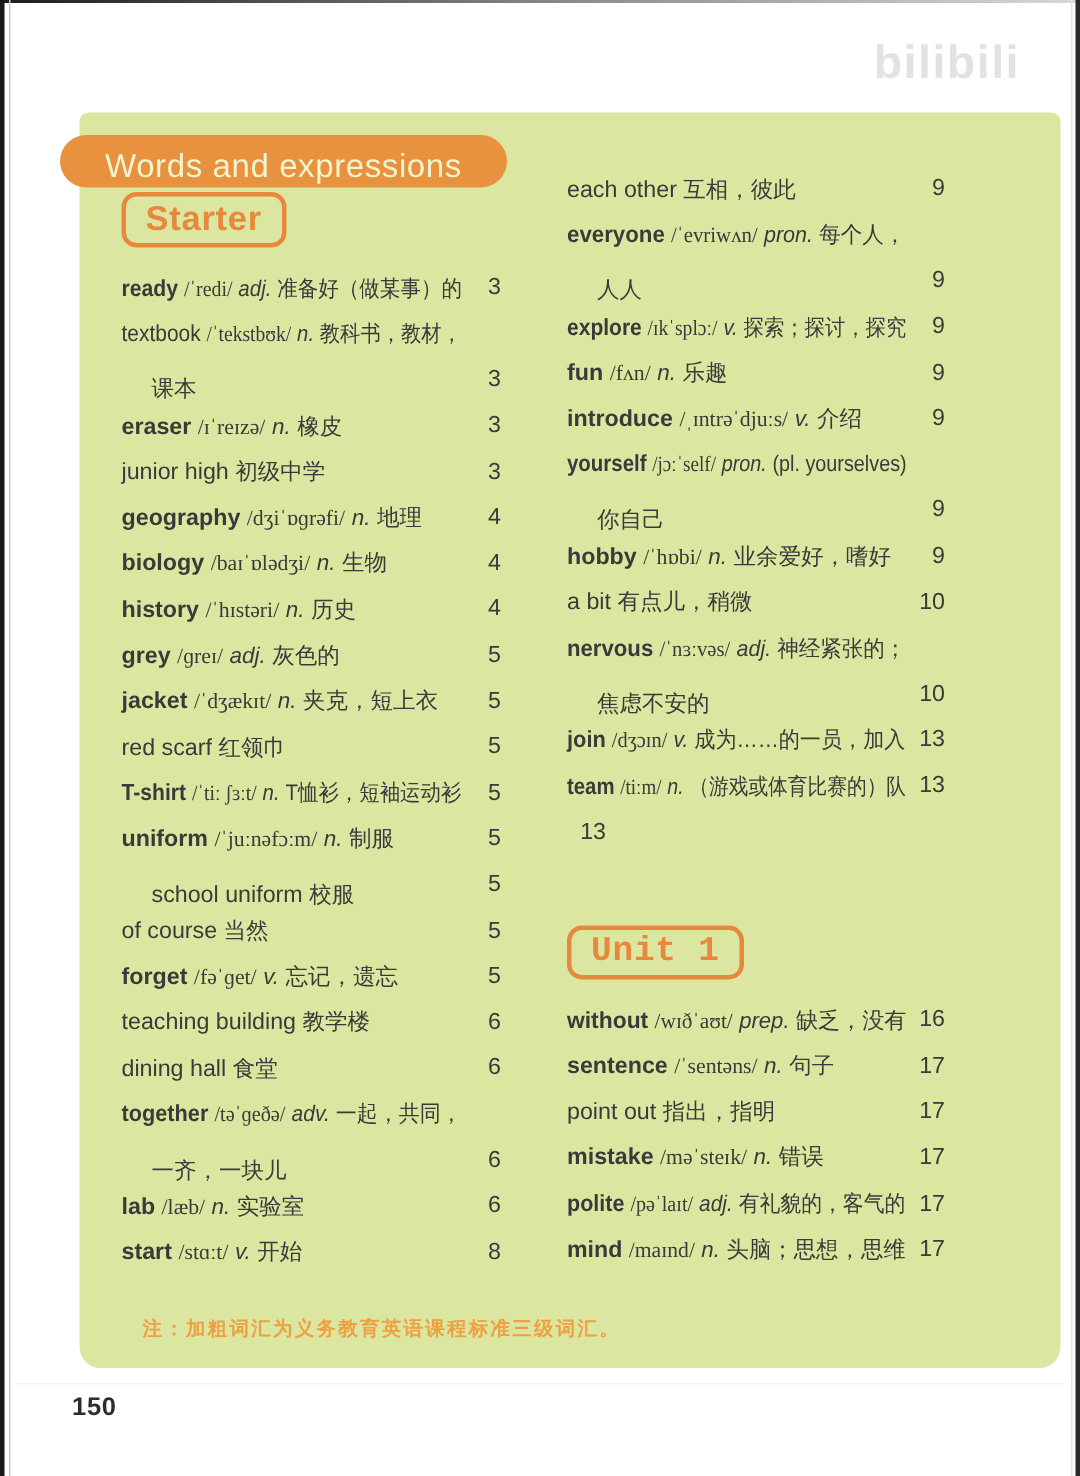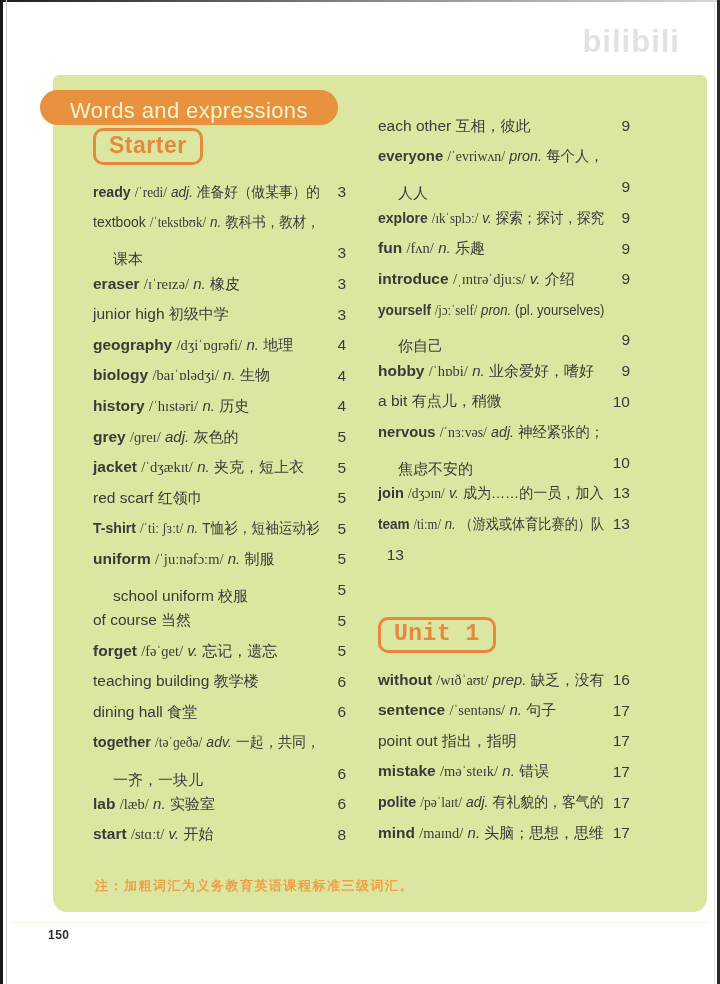--- a/index.html
+++ b/index.html
@@ -28,21 +28,21 @@
     color:#f1f5cd;font-size:22px;font-weight:normal;letter-spacing:.4px;
     white-space:nowrap;z-index:2;margin-top:48px;
   }
 
   .panel{
     position:absolute;left:53px;top:75px;width:654px;height:837px;
     background:#dbe7a1;border-radius:6px 6px 14px 14px;z-index:1;
   }
 
   .col{position:absolute;}
-  .col-left{left:40px;top:53px;width:253px;}
+  .col-left{left:28px;top:53px;width:253px;}
   .col-right{left:325px;top:36px;width:252px;}
 
   .badge{
     width:fit-content;border:3px solid #e8883c;border-radius:10px;
     color:#e8883c;font-weight:bold;font-size:23px;letter-spacing:.5px;
     padding:1px 13px 3px;margin-bottom:12px;
   }
   .badge.gap{margin-top:47px;font-family:Liberation Mono, monospace;}
 
   .entry{position:relative;height:30.6px;display:flex;align-items:center;
@@ -58,21 +58,21 @@
   .cn{font-size:15px;}
   .page{margin-left:6px;min-width:20px;text-align:right;font-size:15.5px;color:#3a3a3a;}
 
   .note{
     position:absolute;left:42px;top:802px;
     font-size:13px;font-weight:bold;color:#efa044;letter-spacing:1.5px;
     white-space:nowrap;
   }
   .pageno{
     position:absolute;left:48px;top:928px;
-    font-size:12px;font-weight:bold;color:#2d2d2d;letter-spacing:.5px;
+    font-size:17px;font-weight:bold;color:#2d2d2d;letter-spacing:.5px;
   }
 </style>
 </head>
 <body>
 
 <div class="edge-top"></div>
 <div class="edge-left"></div>
 <div class="edge-left2"></div>
 <div class="edge-right"></div>
 <div class="edge-right2"></div>

